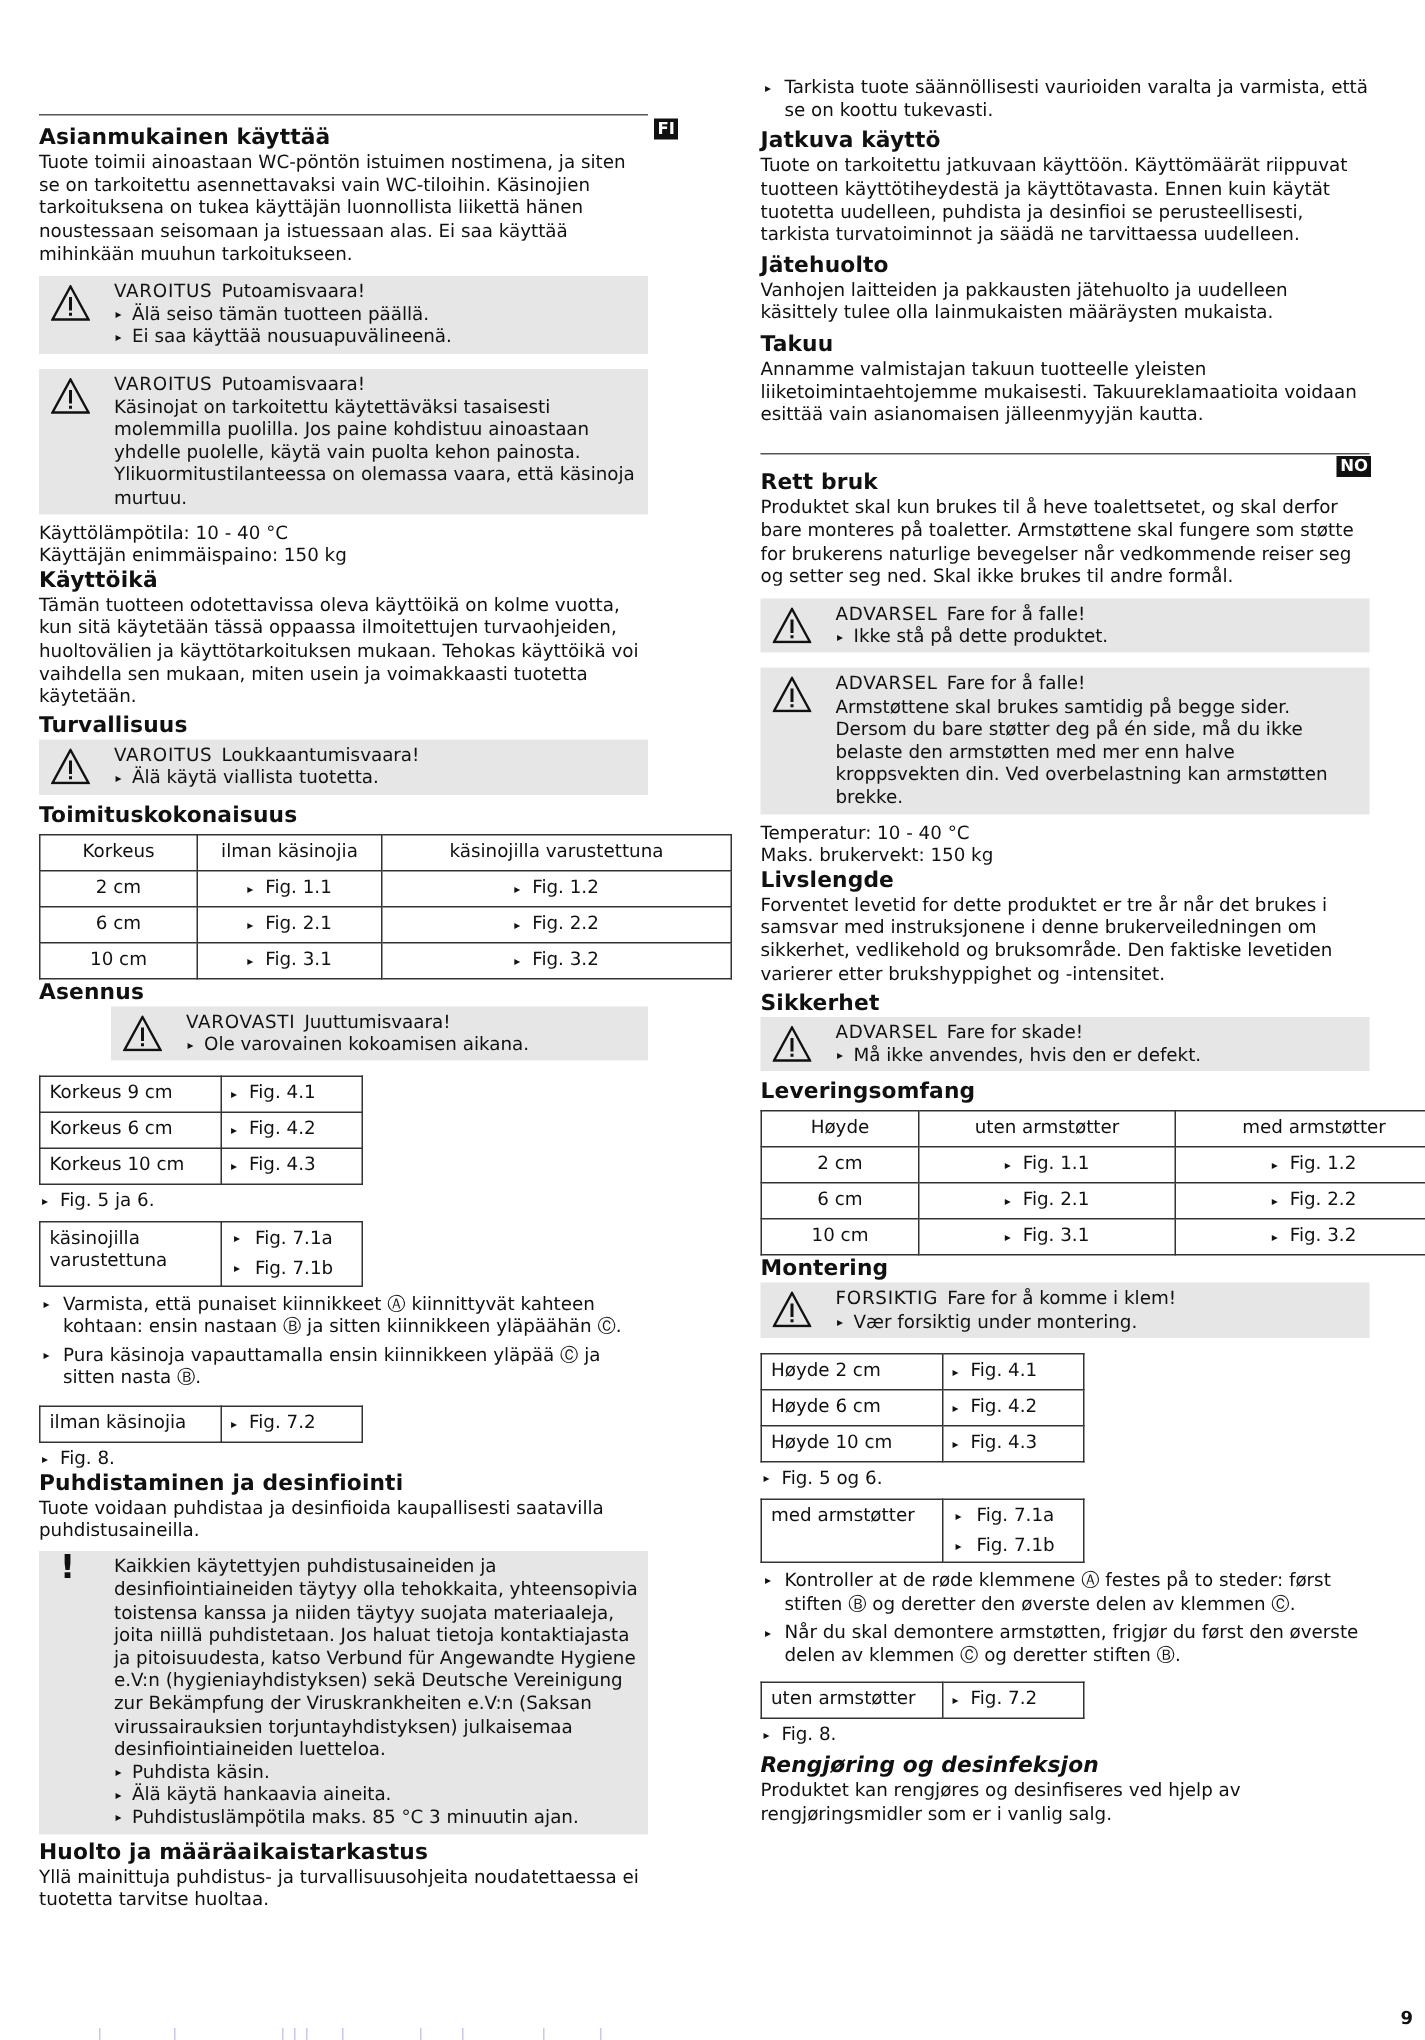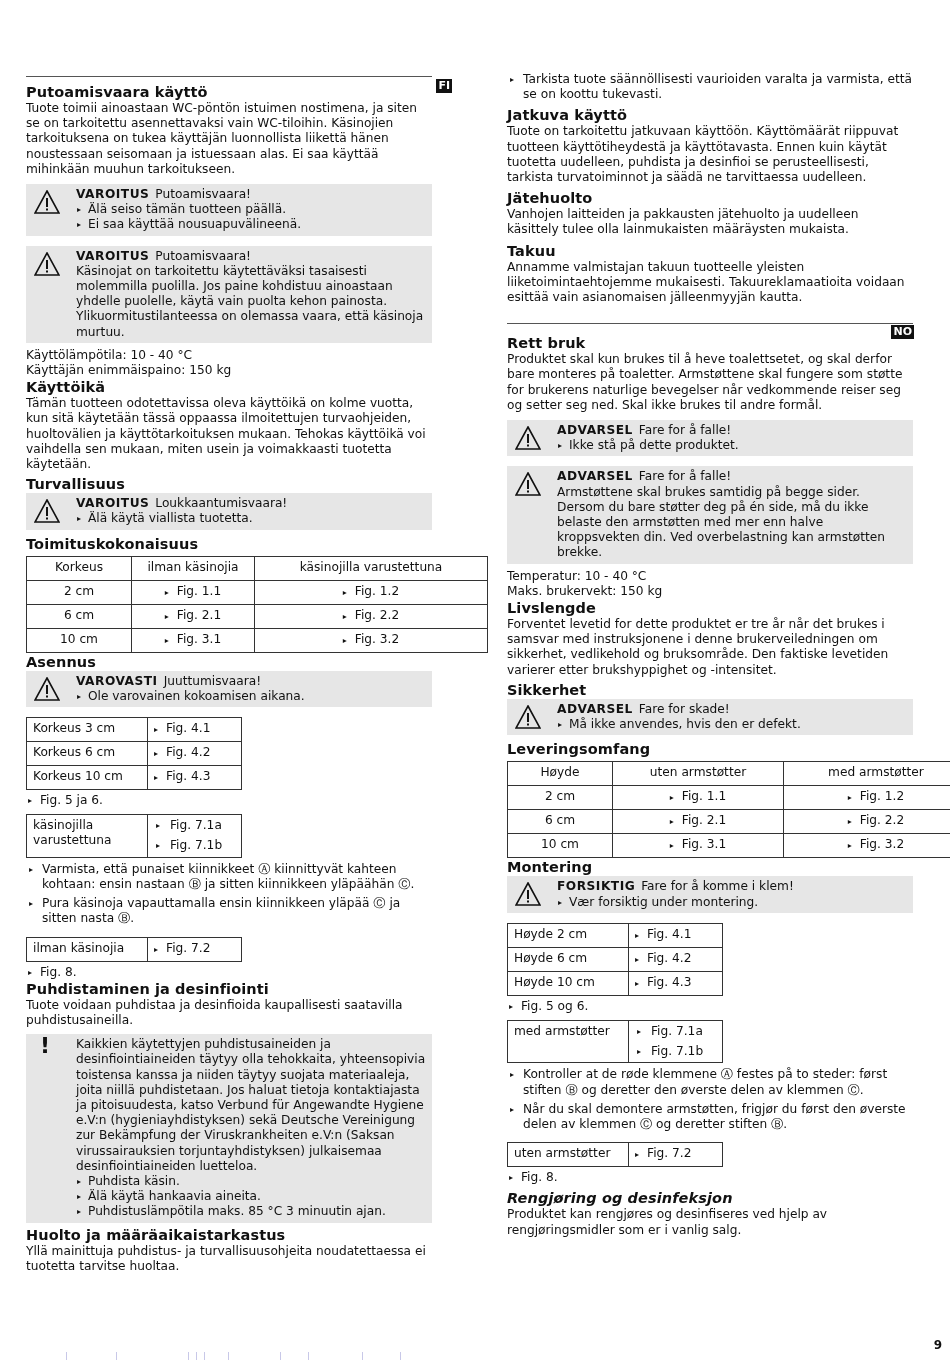--- a/index.html
+++ b/index.html
@@ -7,21 +7,21 @@
   .col{position:absolute;top:0;width:406px;font-size:12.2px;line-height:15.2px;}
   .col-left{left:26px;}
   .col-right{left:507px;}
   .rule{border-top:1px solid #555;position:relative;}
   .lang-badge{position:absolute;right:-20px;top:2px;background:#111;color:#fff;font-weight:bold;font-size:11px;line-height:14px;padding:0 2px;}
   .lang-badge.no{right:-1px;top:1px;}
   h2{font-size:14.5px;font-weight:bold;margin:0;line-height:18px;letter-spacing:0.1px;}
   p{margin:0;}
   .warn{background:#e6e6e6;margin:6px 0 0 0;padding:3px 4px 3px 50px;position:relative;}
   .warn .tri{position:absolute;left:8px;top:6px;width:26px;height:24px;}
-  .warn .title{font-weight:bold;letter-spacing:0.5px;}
+  .warn .title{font-weight:normal;letter-spacing:0.5px;}
   .warn .sub{margin-left:6px;}
   .bul{padding-left:14px;position:relative;}
   .bul:before{content:"\25B8";position:absolute;left:2px;font-size:8px;}
   .bul.inwarn{padding-left:12px;}
   .bul.inwarn:before{left:1px;}
   .bigbul{padding-left:16px;position:relative;margin-top:4px;}
   .bigbul:before{content:"\25B8";position:absolute;left:3px;font-size:8px;}
   table{border-collapse:collapse;font-size:12.2px;}
   td{border:1px solid #333;padding:3px 6px;height:17px;vertical-align:top;}
   td.fig:before{content:"\25B8";font-size:8px;margin-right:8px;}
@@ -31,21 +31,21 @@
   .pageno{position:absolute;right:8px;top:1338px;font-weight:bold;font-size:12px;}
   .scan{position:absolute;top:1352px;height:8px;width:1px;background:#c8c8e8;}
 </style>
 </head>
 <body>
 
 <div class="col col-left" style="top:76px;">
   <div class="rule">
     <span class="lang-badge">FI</span>
   </div>
-  <h2 style="margin-top:6px;">Putoamisvaara käyttö</h2>
+  <h2 style="margin-top:6px;">Asianmukainen käyttää</h2>
   <p>Tuote toimii ainoastaan WC-pöntön istuimen nostimena, ja siten se on tarkoitettu asennettavaksi vain WC-tiloihin. Käsinojien tarkoituksena on tukea käyttäjän luonnollista liikettä hänen noustessaan seisomaan ja istuessaan alas. Ei saa käyttää mihinkään muuhun tarkoitukseen.</p>
 
   <div class="warn" style="margin-top:7px;">
     <svg class="tri" viewBox="0 0 26 24">
         <path d="M13 1 L25 23 L1 23 Z" fill="none" stroke="#111" stroke-width="1.6"></path>
         <rect x="12" y="8" width="2" height="9" fill="#111"></rect>
         <rect x="12" y="18.5" width="2" height="2" fill="#111"></rect>
       </svg>
     <div><span class="title">VAROITUS</span><span class="sub">Putoamisvaara!</span></div>
     <div class="bul inwarn">Älä seiso tämän tuotteen päällä.</div>
@@ -98,34 +98,34 @@
     </tr>
     <tr>
       <td>10 cm</td>
       <td class="fig">Fig. 3.1</td>
       <td class="fig">Fig. 3.2</td>
     </tr>
   </tbody>
     </table>
 
   <h2>Asennus</h2>
-  <div class="warn" style="margin-top:0;">
+  <div class="warn" style="margin-top:0;margin-left:48px;">
     <svg class="tri" viewBox="0 0 26 24">
         <path d="M13 1 L25 23 L1 23 Z" fill="none" stroke="#111" stroke-width="1.6"></path>
         <rect x="12" y="8" width="2" height="9" fill="#111"></rect>
         <rect x="12" y="18.5" width="2" height="2" fill="#111"></rect>
       </svg>
     <div><span class="title">VAROVASTI</span><span class="sub">Juuttumisvaara!</span></div>
     <div class="bul inwarn">Ole varovainen kokoamisen aikana.</div>
   </div>
 
   <table class="tbl-small">
     <tbody>
         <tr>
-          <td style="width:108px">Korkeus 3 cm</td>
+          <td style="width:108px">Korkeus 9 cm</td>
           <td class="fig">Fig. 4.1</td>
         </tr>
     <tr>
           <td>Korkeus 6 cm</td>
           <td class="fig">Fig. 4.2</td>
         </tr>
     <tr>
           <td>Korkeus 10 cm</td>
           <td class="fig">Fig. 4.3</td>
         </tr>
@@ -166,21 +166,21 @@
     <div>Kaikkien käytettyjen puhdistusaineiden ja desinfiointiaineiden täytyy olla tehokkaita, yhteensopivia toistensa kanssa ja niiden täytyy suojata materiaaleja, joita niillä puhdistetaan. Jos haluat tietoja kontaktiajasta ja pitoisuudesta, katso Verbund für Angewandte Hygiene e.V:n (hygieniayhdistyksen) sekä Deutsche Vereinigung zur Bekämpfung der Viruskrankheiten e.V:n (Saksan virussairauksien torjuntayhdistyksen) julkaisemaa desinfiointiaineiden luetteloa.</div>
     <div class="bul inwarn">Puhdista käsin.</div>
     <div class="bul inwarn">Älä käytä hankaavia aineita.</div>
     <div class="bul inwarn">Puhdistuslämpötila maks. 85 °C 3 minuutin ajan.</div>
   </div>
 
   <h2 style="margin-top:3px;">Huolto ja määräaikaistarkastus</h2>
   <p>Yllä mainittuja puhdistus- ja turvallisuusohjeita noudatettaessa ei tuotetta tarvitse huoltaa.</p>
 </div>
 
-<div class="col col-right" style="top:72px;">
+<div class="col col-right" style="top:51px;">
   <div class="bigbul" style="margin-top:0;">Tarkista tuote säännöllisesti vaurioiden varalta ja varmista, että se on koottu tukevasti.</div>
   <h2 style="margin-top:4px;">Jatkuva käyttö</h2>
   <p>Tuote on tarkoitettu jatkuvaan käyttöön. Käyttömäärät riippuvat tuotteen käyttötiheydestä ja käyttötavasta. Ennen kuin käytät tuotetta uudelleen, puhdista ja desinfioi se perusteellisesti, tarkista turvatoiminnot ja säädä ne tarvittaessa uudelleen.</p>
   <h2 style="margin-top:4px;">Jätehuolto</h2>
   <p>Vanhojen laitteiden ja pakkausten jätehuolto ja uudelleen käsittely tulee olla lainmukaisten määräysten mukaista.</p>
   <h2 style="margin-top:4px;">Takuu</h2>
   <p>Annamme valmistajan takuun tuotteelle yleisten liiketoimintaehtojemme mukaisesti. Takuureklamaatioita voidaan esittää vain asianomaisen jälleenmyyjän kautta.</p>
 
   <div class="rule" style="margin-top:18px;">
     <span class="lang-badge no">NO</span>

